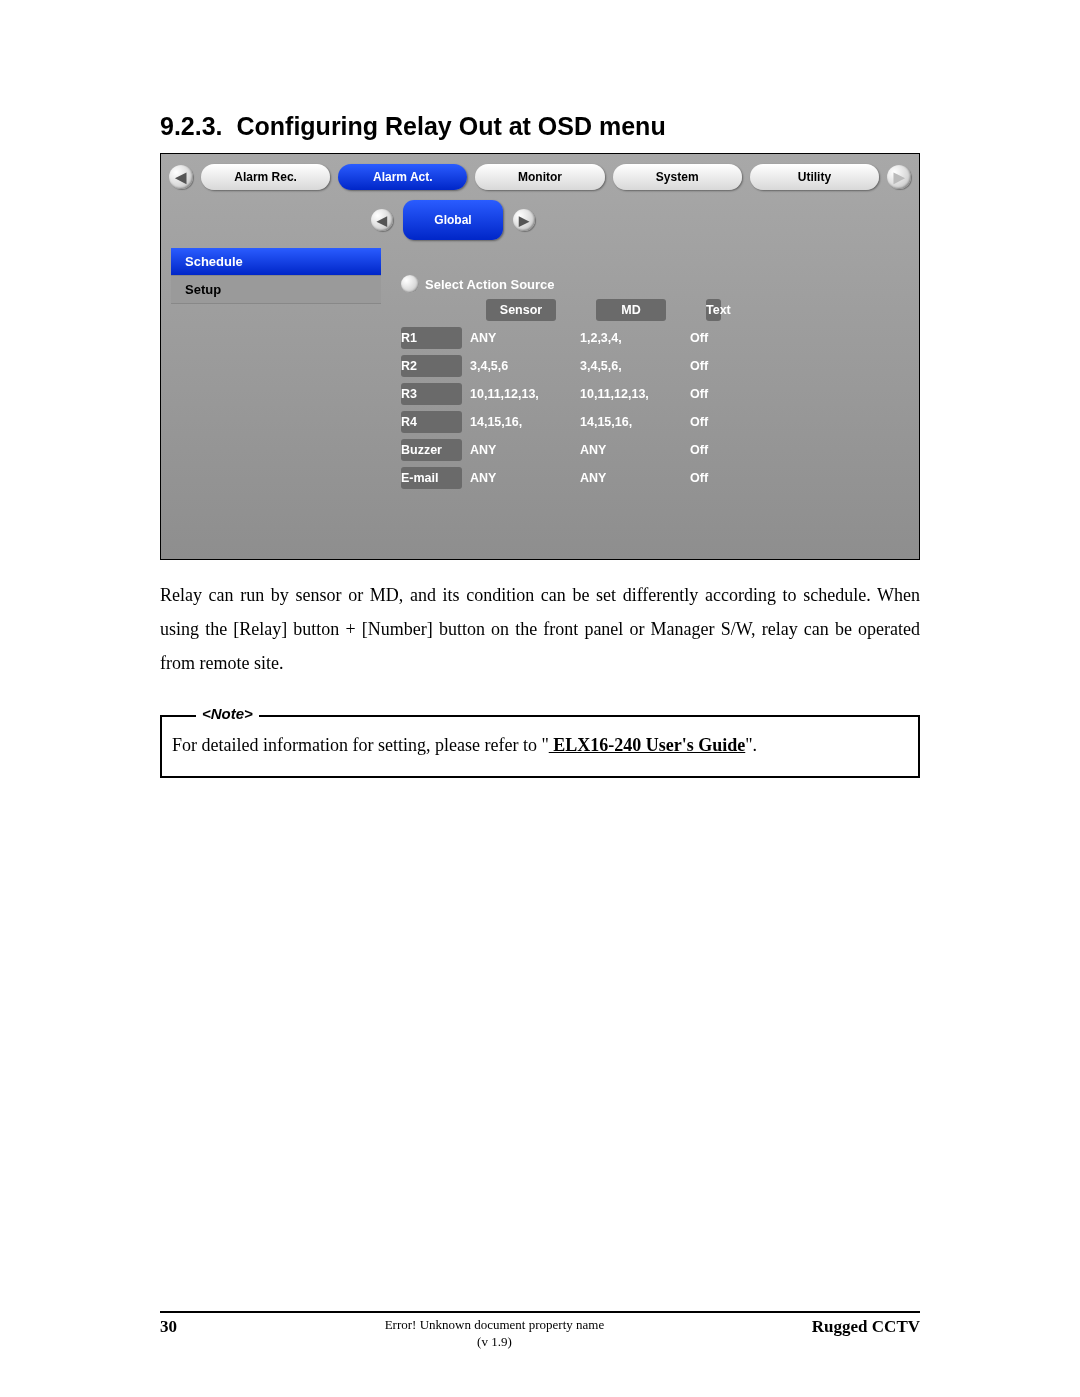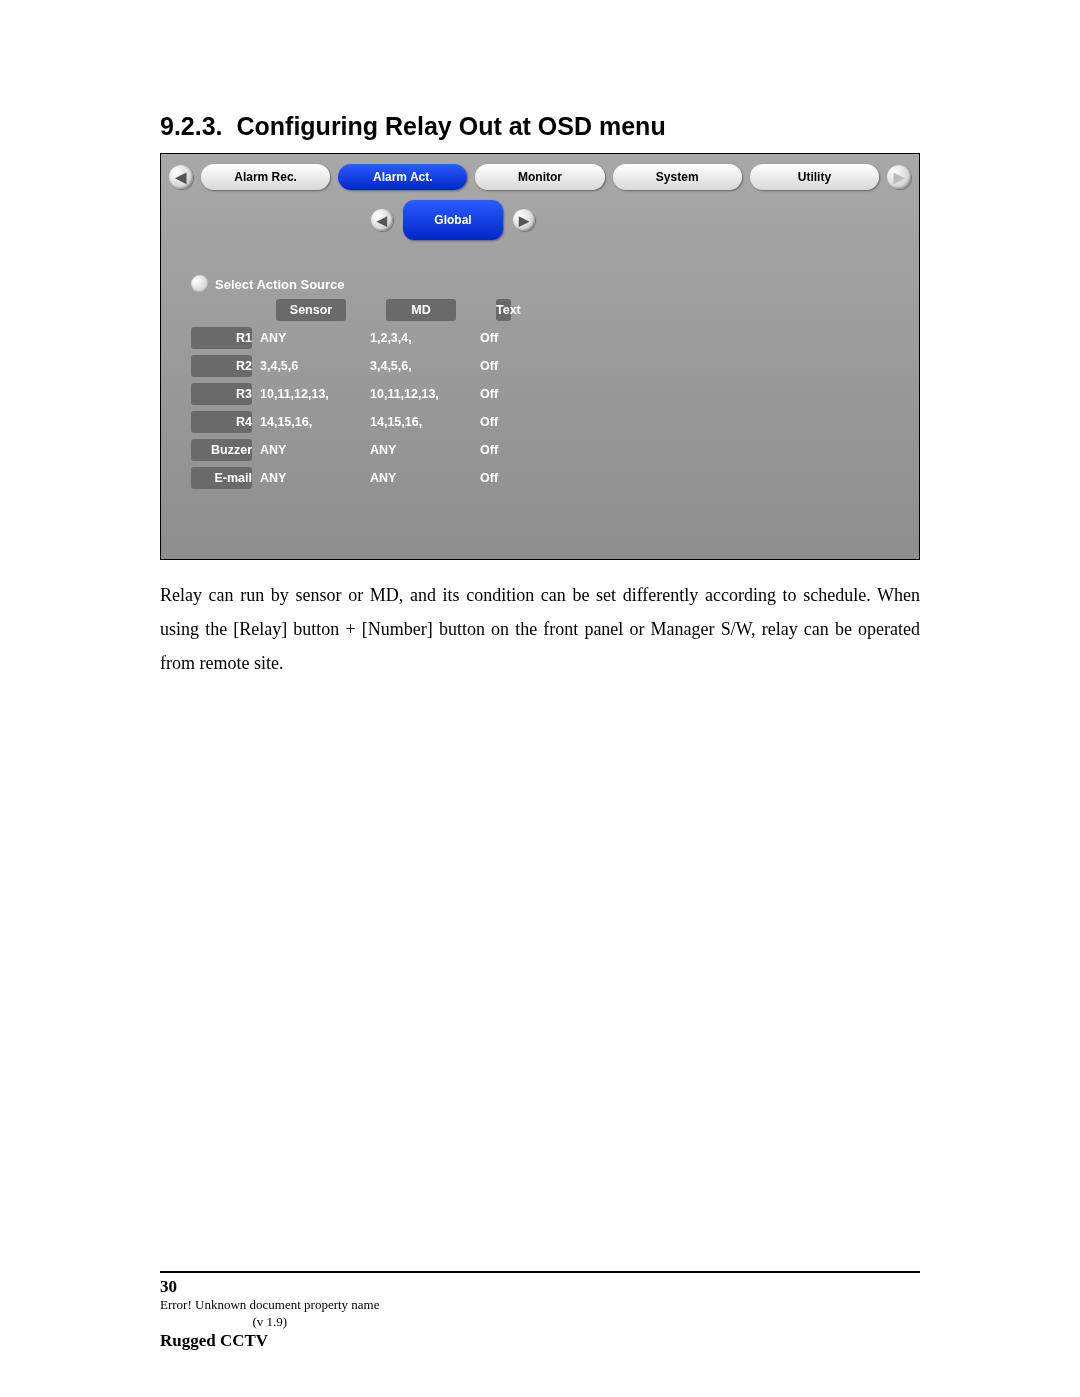--- a/index.html
+++ b/index.html
@@ -136,21 +136,21 @@
   }
   .grid .hcell {
     background: #6a6a6a;
     text-align: center;
     padding: 4px 0;
     border-radius: 3px;
     margin: 0 20px;
   }
   .grid .rh {
     background: #6a6a6a;
-    text-align: right;
+    text-align: left;
     padding: 4px 0;
     border-radius: 3px;
     margin-right: 4px;
   }
   .grid .cell {
     padding: 2px 4px;
     color: #fff;
   }
   .footer-row {
     display:flex;
@@ -199,21 +199,20 @@
     bottom: 46px;
   }
   .pf-line {
     border-top: 2px solid #000;
     display: flex;
     justify-content: space-between;
     align-items: flex-start;
     padding-top: 4px;
     font-size: 17px;
     font-weight: bold;
-    flex-direction: column;
   }
   .pf-center {
     flex:1;
     text-align:center;
     font-weight: normal;
     font-size: 13px;
     line-height:1.3;
   }
 </style>
 </head>
@@ -239,20 +238,24 @@
 
     <div class="osd-subrow">
       <div class="spacer"></div>
       <div class="osd-subarrow">◀</div>
       <div class="osd-subtab">Global</div>
       <div class="osd-subarrow">▶</div>
       <div style="flex:1"></div>
     </div>
 
     <div class="osd-body">
+      <div class="osd-side">
+        <div class="side-item sel">Schedule</div>
+        <div class="side-item">Setup</div>
+      </div>
 
       <div class="osd-main">
         <div class="sas-row">
           <div class="sas-dot"></div>
           <span>Select Action Source</span>
         </div>
 
         <div class="grid">
           <div></div>
           <div class="hcell">Sensor</div>
@@ -289,20 +292,24 @@
           <div class="cell">ANY</div>
           <div class="cell">Off</div>
         </div>
 
       </div>
     </div>
   </div>
 
   <div class="body-text">Relay can run by sensor or MD, and its condition can be set differently according to schedule. When using the [Relay] button + [Number] button on the front panel or Manager S/W, relay can be operated from remote site.</div>
 
+  <div class="note-box">
+    <span class="note-label">&lt;Note&gt;</span>
+    <span>For detailed information for setting, please refer to "</span><span class="note-link"> ELX16-240  User's Guide</span><span>".</span>
+  </div>
 
   <div class="page-footer">
     <div class="pf-line">
       <span>30</span>
       <span class="pf-center">
         <span>Error! Unknown document property name</span><br>
         <span>(v 1.9)</span>
       </span>
       <span>Rugged CCTV</span>
     </div>

